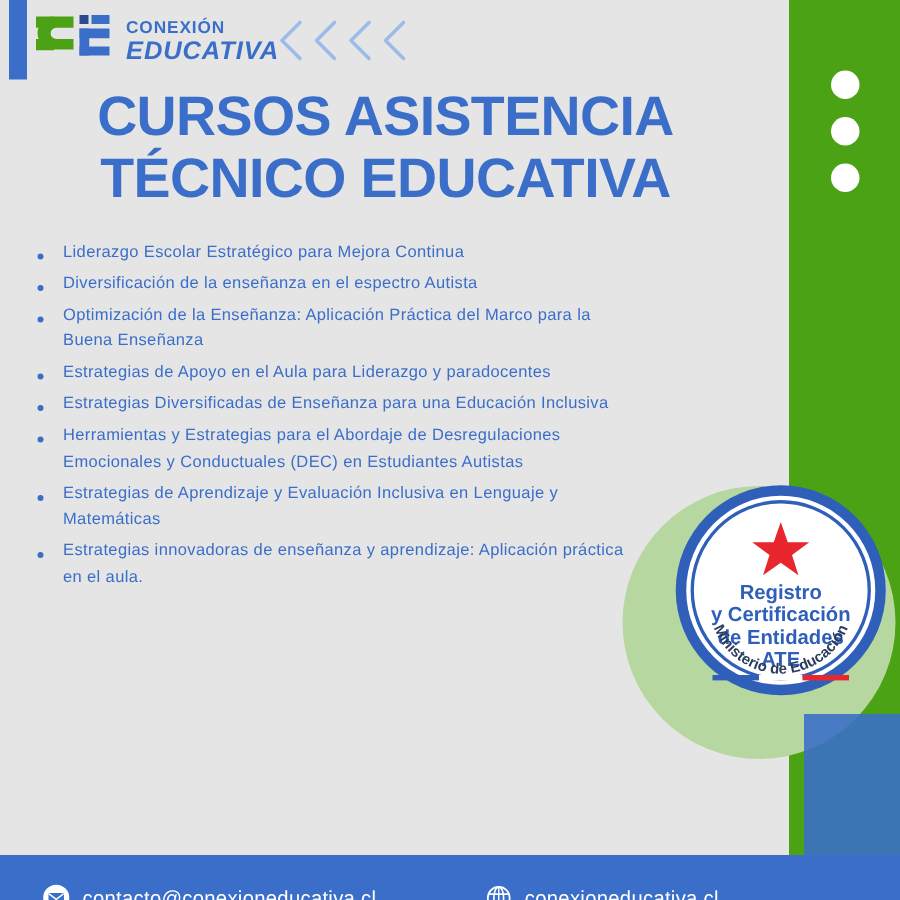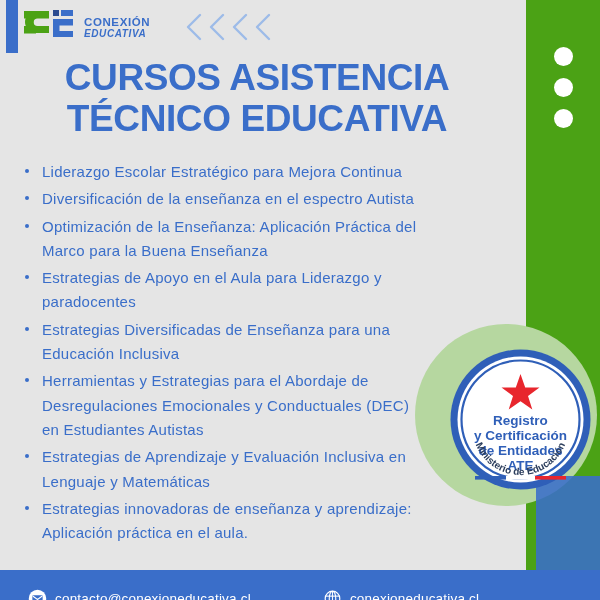--- a/index.html
+++ b/index.html
@@ -72,21 +72,21 @@
     line-height: 1.08;
     color: #3a6ec9;
   }
   .logo-text .l1 {
     font-size: 11.5px;
     font-weight: bold;
     letter-spacing: 0.6px;
     display: block;
   }
   .logo-text .l2 {
-    font-size: 10px;
+    font-size: 17px;
     font-weight: bold;
     font-style: italic;
     letter-spacing: 0.6px;
     display: block;
   }
 
   
   .chevrons {
     position: absolute;
     left: 183px;
@@ -138,40 +138,40 @@
     width: 400px;
     margin: 0;
     padding: 0;
     list-style: none;
   }
   .course-item {
     position: relative;
     padding-left: 20px;
     margin-bottom: 3px;
     color: #3a6ec9;
-    font-size: 15px;
+    font-size: 11px;
     line-height: 1.62;
     letter-spacing: 0.25px;
   }
   .course-item::before {
     content: "";
     position: absolute;
     left: 3px;
     top: 9px;
     width: 4px;
     height: 4px;
     border-radius: 50%;
     background: #3a6ec9;
   }
 
   
   .seal {
     position: absolute;
     left: 449px;
-    top: 348px;
+    top: 322px;
     width: 143px;
     height: 143px;
   }
 
   
   .footer {
     position: absolute;
     left: 0;
     top: 570px;
     width: 600px;

